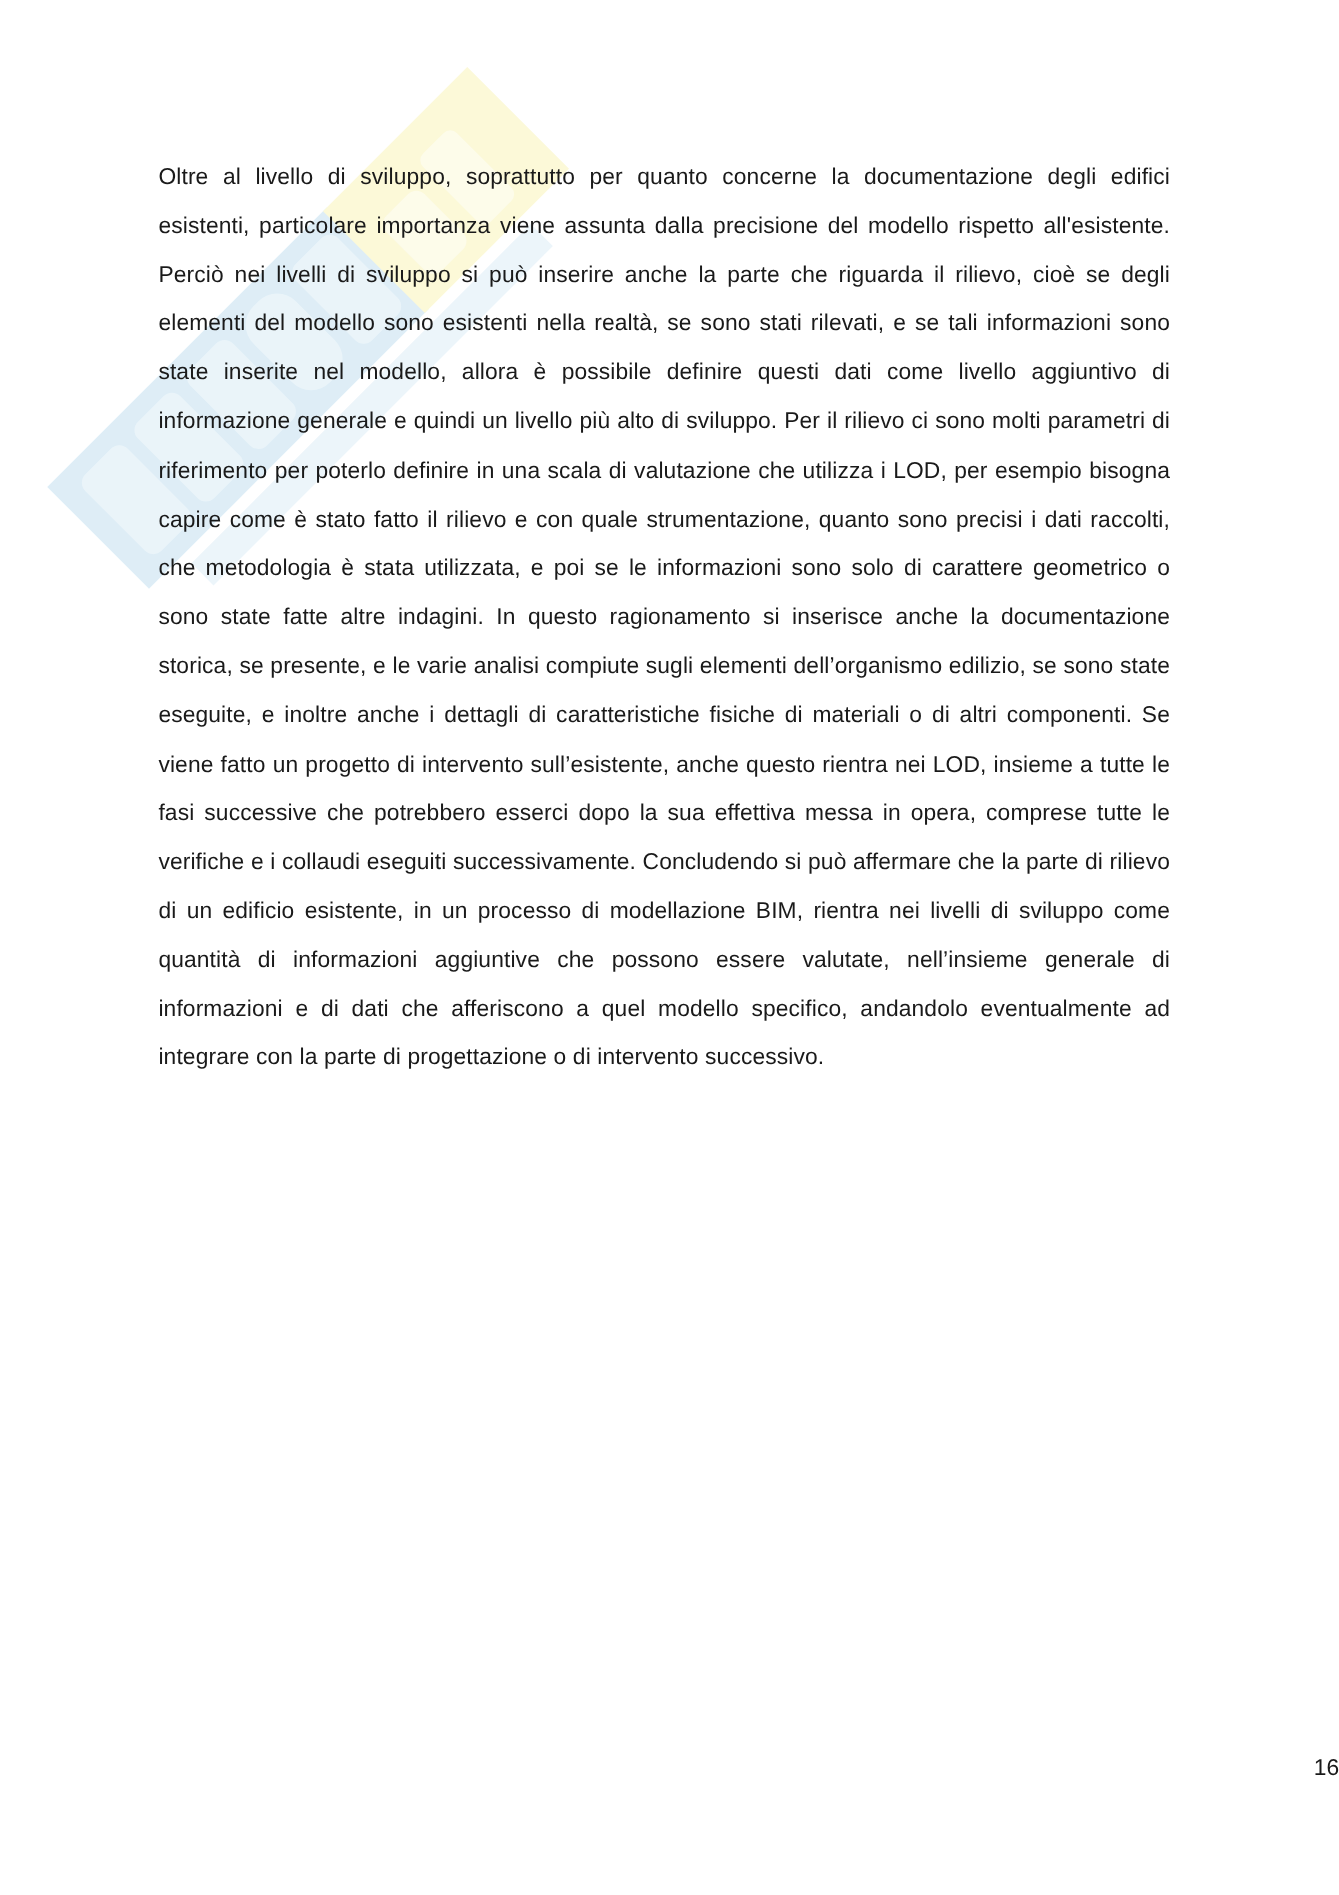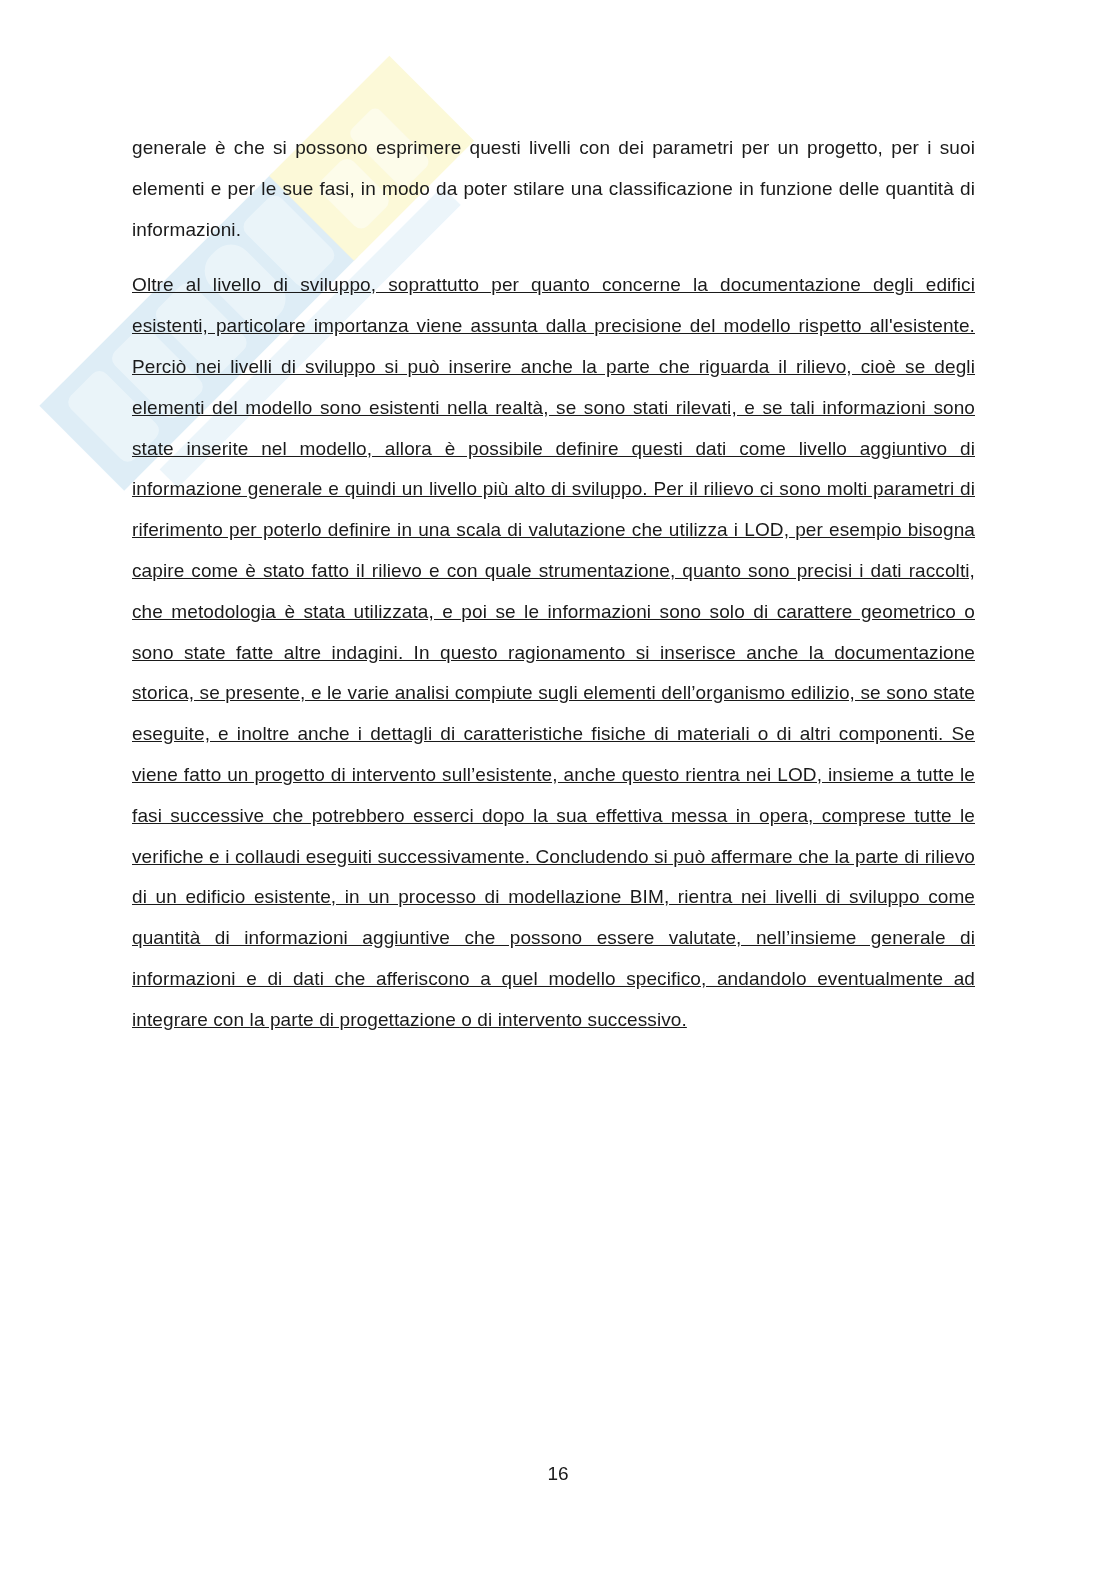--- a/index.html
+++ b/index.html
@@ -41,21 +41,21 @@
     }
     .para + .para {
       margin-top: 15px;
       text-decoration: underline;
     }
     .page-number {
       position: absolute;
       left: 0;
       width: 1116px;
       top: 1463px;
-      text-align: center;
+      text-align: right;
       font-size: 19px;
       color: #1a1a1a;
       z-index: 1;
     }
   </style>
 </head>
 <body>
 
 <div class="watermark">
   <svg width="470" height="470" viewBox="0 0 470 470" xmlns="http://www.w3.org/2000/svg">
@@ -72,17 +72,16 @@
       <rect x="258" y="190" width="50" height="90" rx="10" fill="#e4f1f8"></rect>
       <rect x="340" y="215" width="45" height="65" rx="10" fill="#fdfbe3"></rect>
       <rect x="400" y="200" width="40" height="80" rx="8" fill="#fdfbe3"></rect>
 
       <rect x="30" y="305" width="400" height="26" fill="#e6f2f9"></rect>
     </g>
   </svg>
 </div>
 
 <main class="page">
-  <p class="para">generale è che si possono esprimere questi livelli con dei parametri per un progetto, per i suoi elementi e per le sue fasi, in modo da poter stilare una classificazione in funzione delle quantità di informazioni.</p>
   <p class="para">Oltre al livello di sviluppo, soprattutto per quanto concerne la documentazione degli edifici esistenti, particolare importanza viene assunta dalla precisione del modello rispetto all'esistente. Perciò nei livelli di sviluppo si può inserire anche la parte che riguarda il rilievo, cioè se degli elementi del modello sono esistenti nella realtà, se sono stati rilevati, e se tali informazioni sono state inserite nel modello, allora è possibile definire questi dati come livello aggiuntivo di informazione generale e quindi un livello più alto di sviluppo. Per il rilievo ci sono molti parametri di riferimento per poterlo definire in una scala di valutazione che utilizza i LOD, per esempio bisogna capire come è stato fatto il rilievo e con quale strumentazione, quanto sono precisi i dati raccolti, che metodologia è stata utilizzata, e poi se le informazioni sono solo di carattere geometrico o sono state fatte altre indagini. In questo ragionamento si inserisce anche la documentazione storica, se presente, e le varie analisi compiute sugli elementi dell’organismo edilizio, se sono state eseguite, e inoltre anche i dettagli di caratteristiche fisiche di materiali o di altri componenti. Se viene fatto un progetto di intervento sull’esistente, anche questo rientra nei LOD, insieme a tutte le fasi successive che potrebbero esserci dopo la sua effettiva messa in opera, comprese tutte le verifiche e i collaudi eseguiti successivamente. Concludendo si può affermare che la parte di rilievo di un edificio esistente, in un processo di modellazione BIM, rientra nei livelli di sviluppo come quantità di informazioni aggiuntive che possono essere valutate, nell’insieme generale di informazioni e di dati che afferiscono a quel modello specifico, andandolo eventualmente ad integrare con la parte di progettazione o di intervento successivo.</p>
 </main>
 
 <div class="page-number">16</div>
 
 </body></html>

